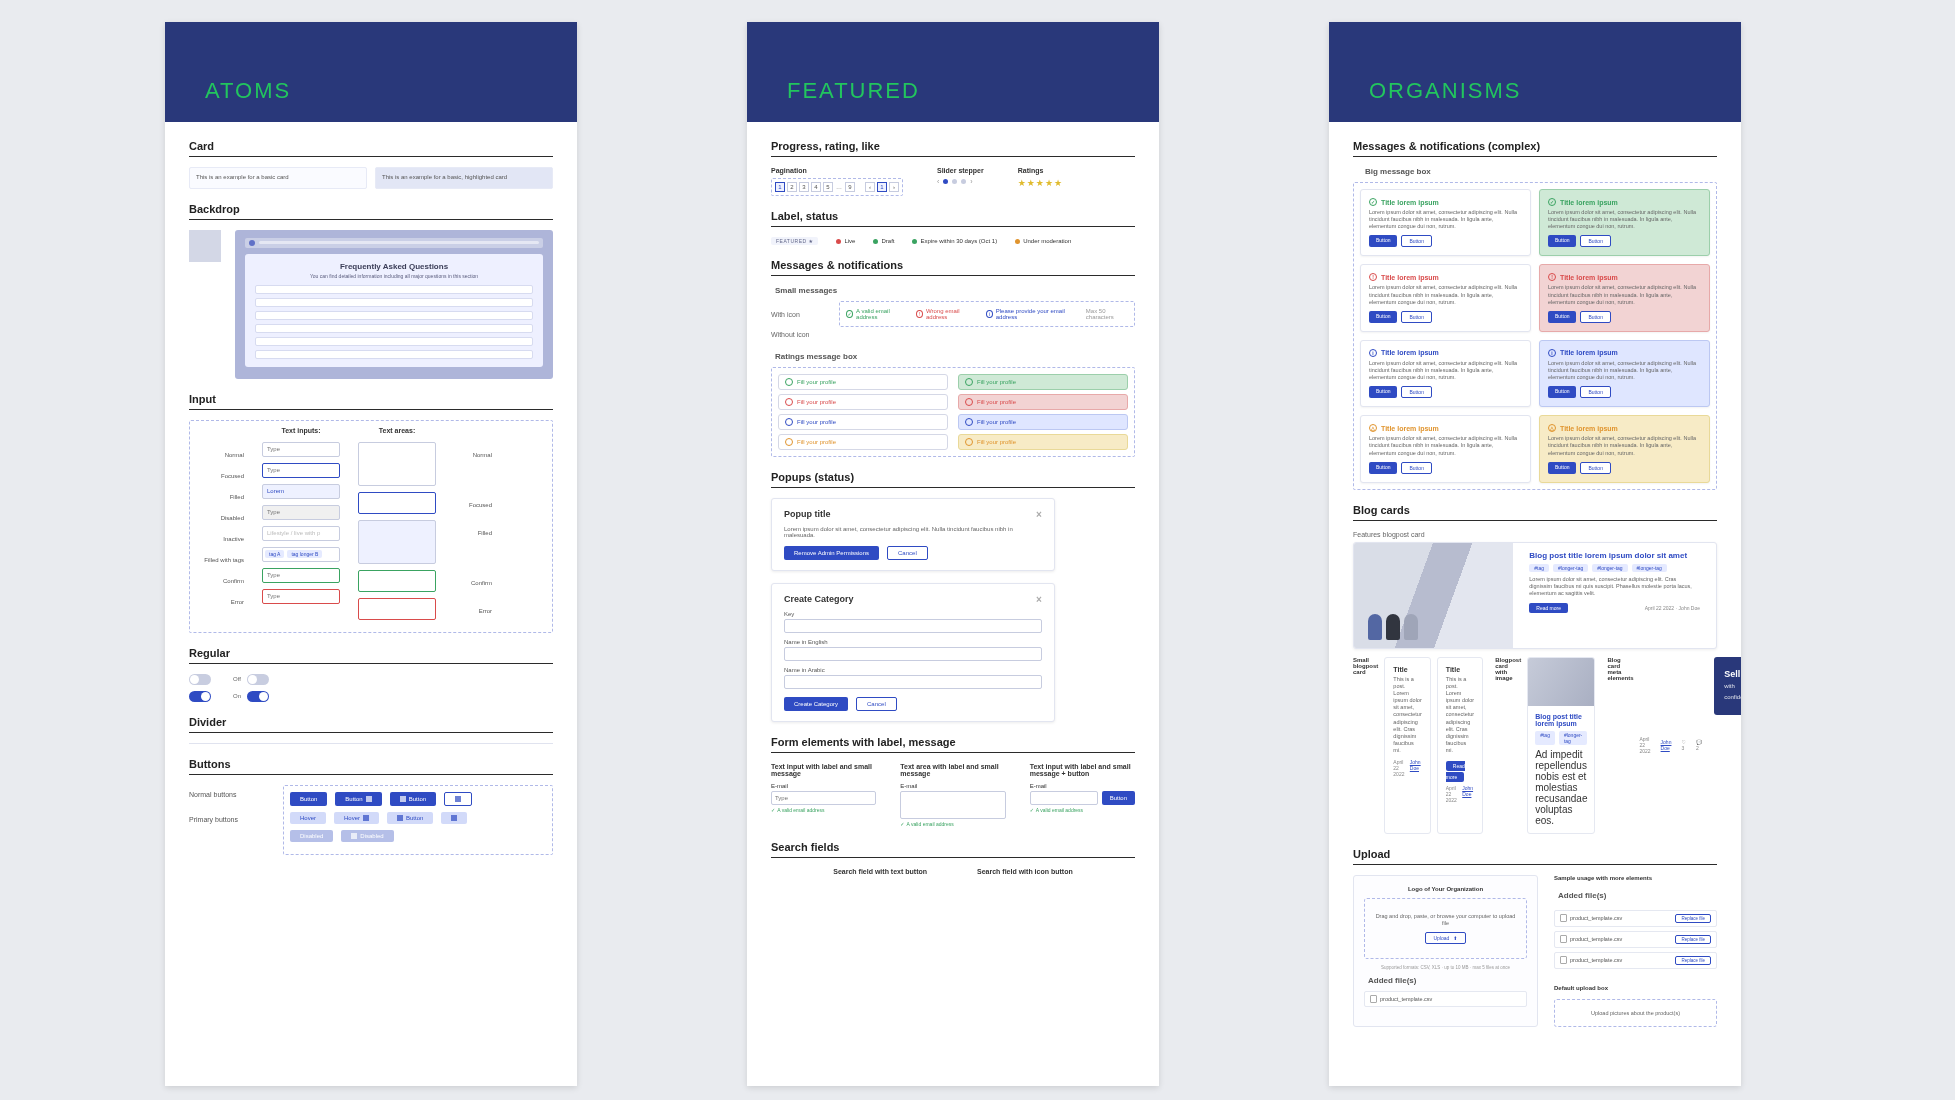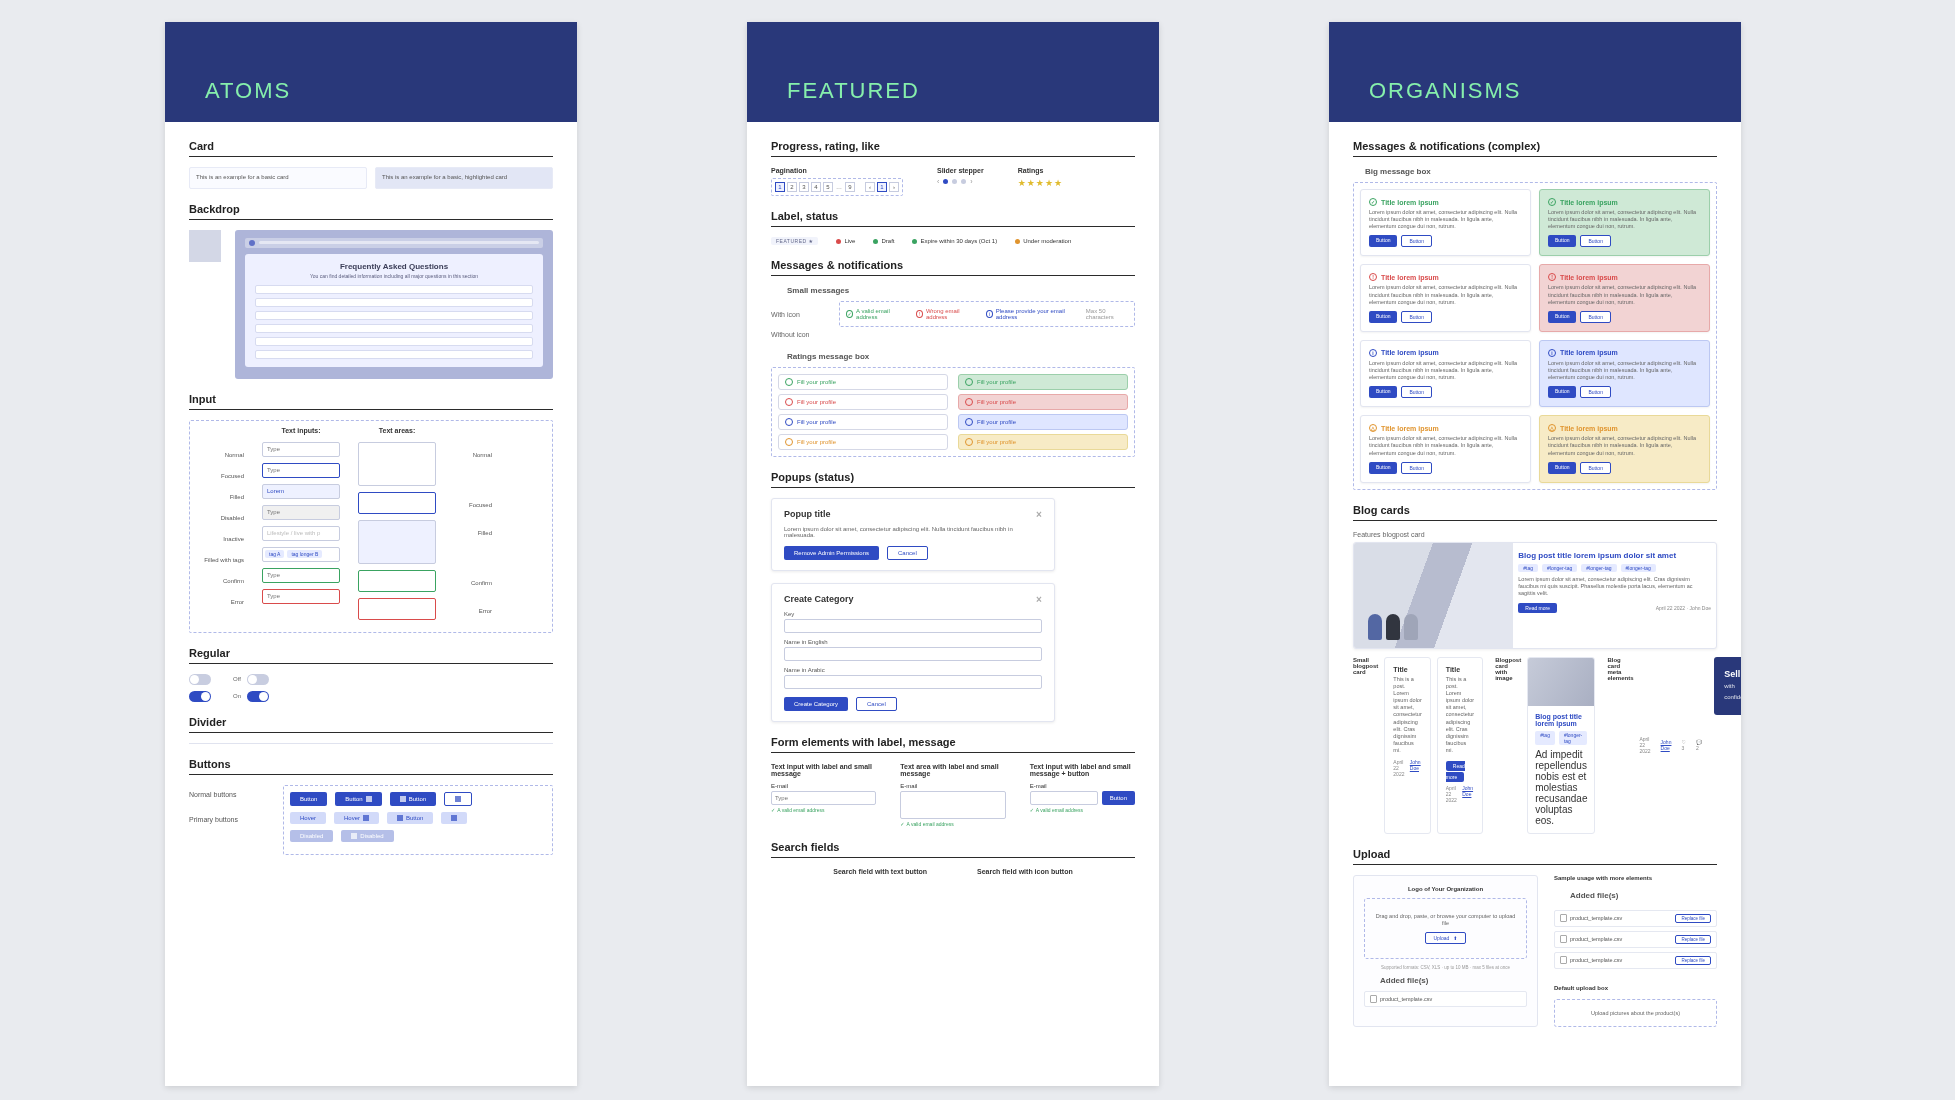--- a/index.html
+++ b/index.html
@@ -41,36 +41,36 @@
   .panel{
     width:412px;
     height:1064px;
     background:var(--card);
     box-shadow:0 2px 6px rgba(0,0,0,.12);
     display:flex;flex-direction:column;
     overflow:hidden;
   }
   .panel-header{
     background:var(--navy);
-    color:#86efac;
+    color:#22c55e;
     height:100px;
     display:flex;align-items:flex-end;
     padding:0 40px 18px 40px;
     font-size:22px;
     letter-spacing:2px;
   }
   .panel-body{padding:18px 24px 0 24px;overflow:hidden}
   .section{margin-bottom:14px}
   .section > .sec-title{
     font-weight:700;font-size:11px;color:#222;
     padding-bottom:4px;
     border-bottom:1px solid var(--divider);
     margin-bottom:10px;
   }
-  .sub-label{font-size:8px;color:#555;font-weight:600;margin:6px 16px}
+  .sub-label{font-size:8px;color:#555;font-weight:600;margin:6px 4px}
   .tiny{font-size:7px;color:#666}
   .dashed-wrap{border:1px dashed var(--dashed);padding:6px;border-radius:2px}
 
   
   .backdrop-row{display:flex;gap:14px;align-items:flex-start}
   .backdrop-swatch{width:32px;height:32px;background:#d3d7e6}
   .faq-mock{
     flex:1;background:var(--lavender);border-radius:3px;
     padding:8px 10px 12px 10px;
     position:relative;
@@ -210,21 +210,21 @@
   .mini-btn{background:var(--blue);color:#fff;font-size:5px;padding:2px 7px;border-radius:2px}
   .mini-btn.outline{background:#fff;border:1px solid var(--blue);color:var(--blue)}
 
   
   .feature-card{display:flex;background:#fff;border:1px solid #e2e5f0;border-radius:3px;overflow:hidden;box-shadow:0 1px 3px rgba(0,0,0,.07)}
   .feature-img{width:44%;height:105px;background:linear-gradient(110deg,#d9dde7 0 40%,#b7bccf 40% 60%,#e3e6ef 60%);position:relative}
   .feature-img .ppl{position:absolute;bottom:8px;left:14px;display:flex;gap:4px}
   .person{width:14px;height:26px;border-radius:7px 7px 2px 2px;background:#5367a3}
   .person.p2{background:#31353f}
   .person.p3{background:#9fa5b8}
-  .feature-body{flex:1;padding:8px 5px}
+  .feature-body{flex:1;padding:8px 16px}
   .fb-title{color:var(--blue);font-size:8px;font-weight:700}
   .fb-tags{display:flex;gap:4px;margin:4px 0}
   .fb-tag{background:var(--tag-bg);color:var(--blue);font-size:5px;padding:1px 5px;border-radius:2px}
   .fb-desc{font-size:5.5px;color:#666;line-height:1.3}
   .fb-foot{display:flex;justify-content:space-between;align-items:center;margin-top:6px}
   .fb-date{font-size:5px;color:#888}
   .read-btn{background:var(--blue);color:#fff;font-size:5px;padding:2px 7px;border-radius:2px}
 
   .blog-row{display:flex;gap:12px;margin-top:8px}
   .blog-col{flex:1;display:flex;flex-direction:row;gap:6px}

